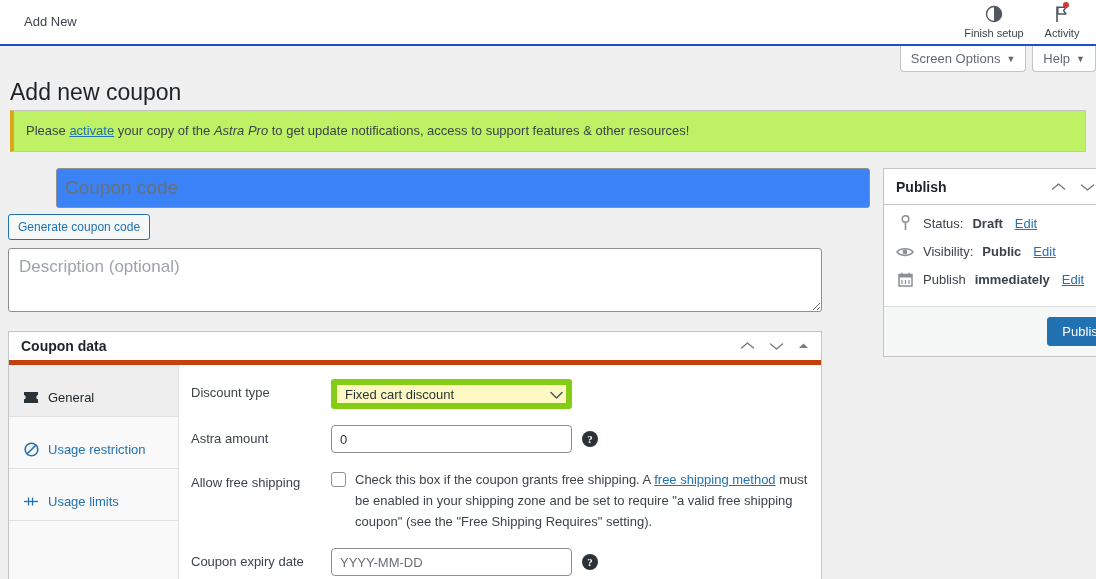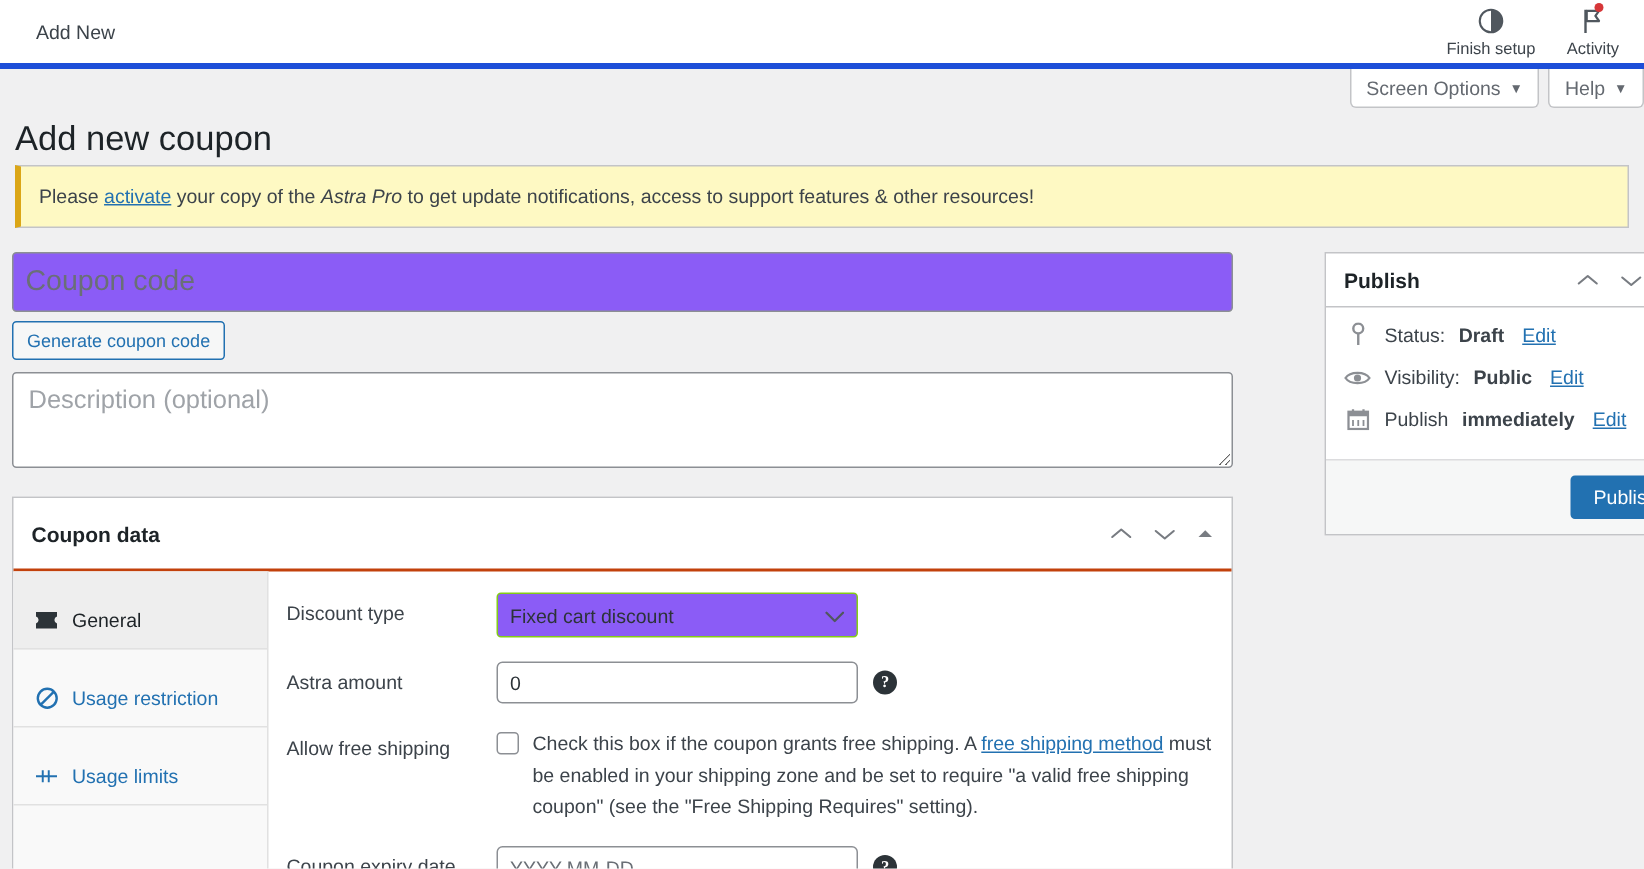--- a/index.html
+++ b/index.html
@@ -11,21 +11,21 @@
     font-size: 13px;
     color: #3c434a;
     overflow: hidden;
     position: relative;
   }
 
   
   .adminbar {
     height: 46px; width: 100%;
     background: #ffffff;
-    border-bottom: 4px solid #1d4ed8;
+    border-bottom: 2px solid #1d4ed8;
     position: relative;
     padding-left: 28px;
   }
   .adminbar-title {
     position: absolute; left: 24px; top: 14px;
     font-size: 13px; color: #3c434a;
   }
   .adminbar-right {
     position: absolute; right: 0; top: 0;
     height: 46px; display: flex; align-items: flex-start;
@@ -69,21 +69,21 @@
   .page-title {
     position: absolute; left: 10px; top: 63px;
     font-size: 23px; font-weight: 400; color: #1d2327;
     line-height: 1.3;
   }
 
   
   .notice {
     position: absolute; left: 10px; top: 110px;
     width: 1076px;
-    background: #fef9c3;
+    background: #bef264;
     border: 1px solid #c3c4c7;
     border-left: 4px solid #dba617;
     padding: 10px 12px;
     font-size: 13px;
     line-height: 1.5;
     color: #3c434a;
   }
   .notice a { color: #2271b1; text-decoration: underline; }
   .notice em { font-style: italic; }
 
@@ -95,26 +95,27 @@
   .col-side {
     position: absolute; left: 883px; top: 168px;
     width: 250px;
   }
 
   
   .title-input {
     width: 100%; height: 40px;
     border: 1px solid #8c8f94;
     border-radius: 3px;
-    background: #8b5cf6;
+    background: #3b82f6;
     padding: 4px 8px;
     font-size: 19px;
     font-family: "Liberation Sans", sans-serif;
     color: #2c3338;
     outline: none;
+    margin-left: 48px;
   }
   .title-input::placeholder { color: #6a6f76; }
 
   .gen-btn {
     margin-top: 6px;
     display: inline-block;
     background: #f6f7f7;
     border: 1px solid #2271b1;
     color: #2271b1;
     border-radius: 3px;
@@ -139,25 +140,25 @@
   }
   .desc-area::placeholder { color: #9fa3a8; }
 
   
   .metabox {
     margin-top: 16px;
     background: #fff;
     border: 1px solid #c3c4c7;
   }
   .metabox-head {
-    height: 49px;
+    height: 33px;
     display: flex; align-items: center;
     justify-content: space-between;
     padding: 0 8px 0 12px;
-    border-bottom: 2px solid #c2410c;
+    border-bottom: 5px solid #c2410c;
   }
   .metabox-head h2 { margin: 0; font-size: 14px; font-weight: 600; color: #1d2327; }
   .head-ctrls { display: flex; align-items: center; gap: 14px; padding-right: 4px; }
   .chev { color: #787c82; cursor: pointer; display: flex; }
   .tri-toggle { cursor: pointer; display: flex; }
 
   .metabox-body { display: flex; min-height: 216px; }
 
   .tabs {
     width: 170px;
@@ -180,23 +181,23 @@
   .field { display: flex; align-items: flex-start; padding: 0 12px 0 12px; margin-bottom: 16px; }
   .field-label {
     width: 140px; flex: 0 0 140px;
     font-size: 13px; color: #3c434a;
     padding-top: 6px;
   }
   .field-ctrl { display: flex; align-items: flex-start; gap: 10px; flex: 1; }
 
   .wc-select {
     width: 241px; height: 30px;
-    border: 1px solid #84cc16;
+    border: 6px solid #84cc16;
     border-radius: 3px;
-    background: #8b5cf6;
+    background: #fef9c3;
     font-size: 13px;
     font-family: "Liberation Sans", sans-serif;
     color: #2c3338;
     padding: 0 28px 0 8px;
     outline: none;
     appearance: none;
     -webkit-appearance: none;
     cursor: pointer;
   }
   .select-wrap { position: relative; display: inline-block; }

